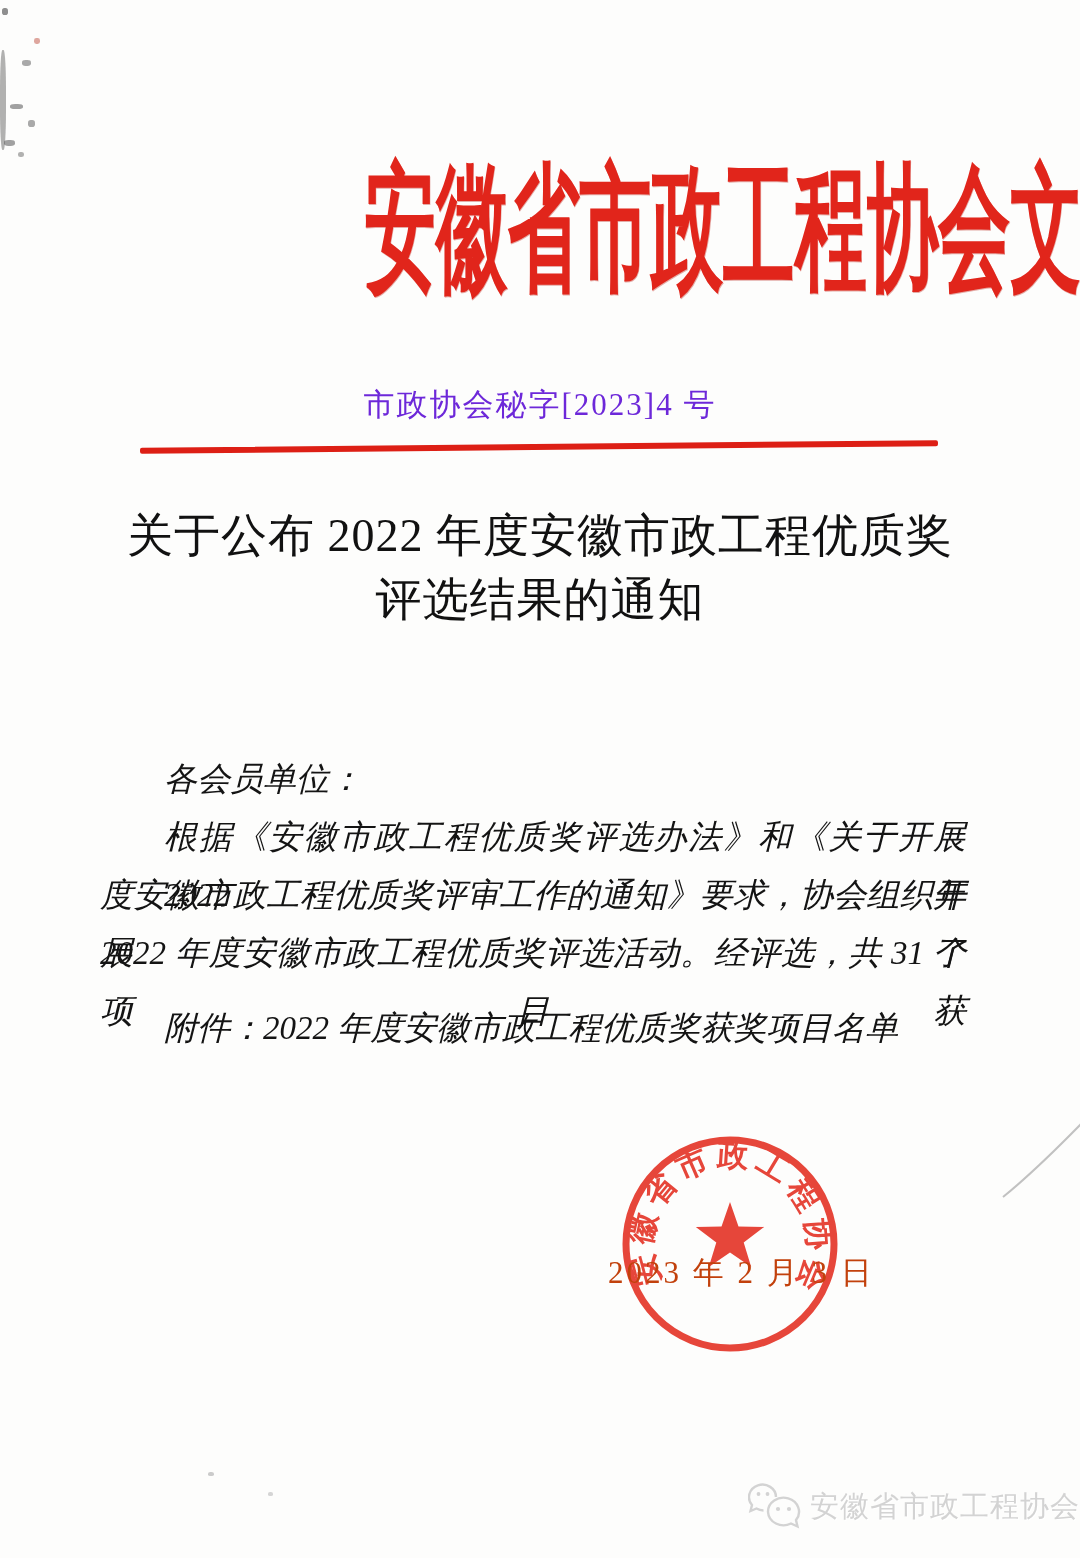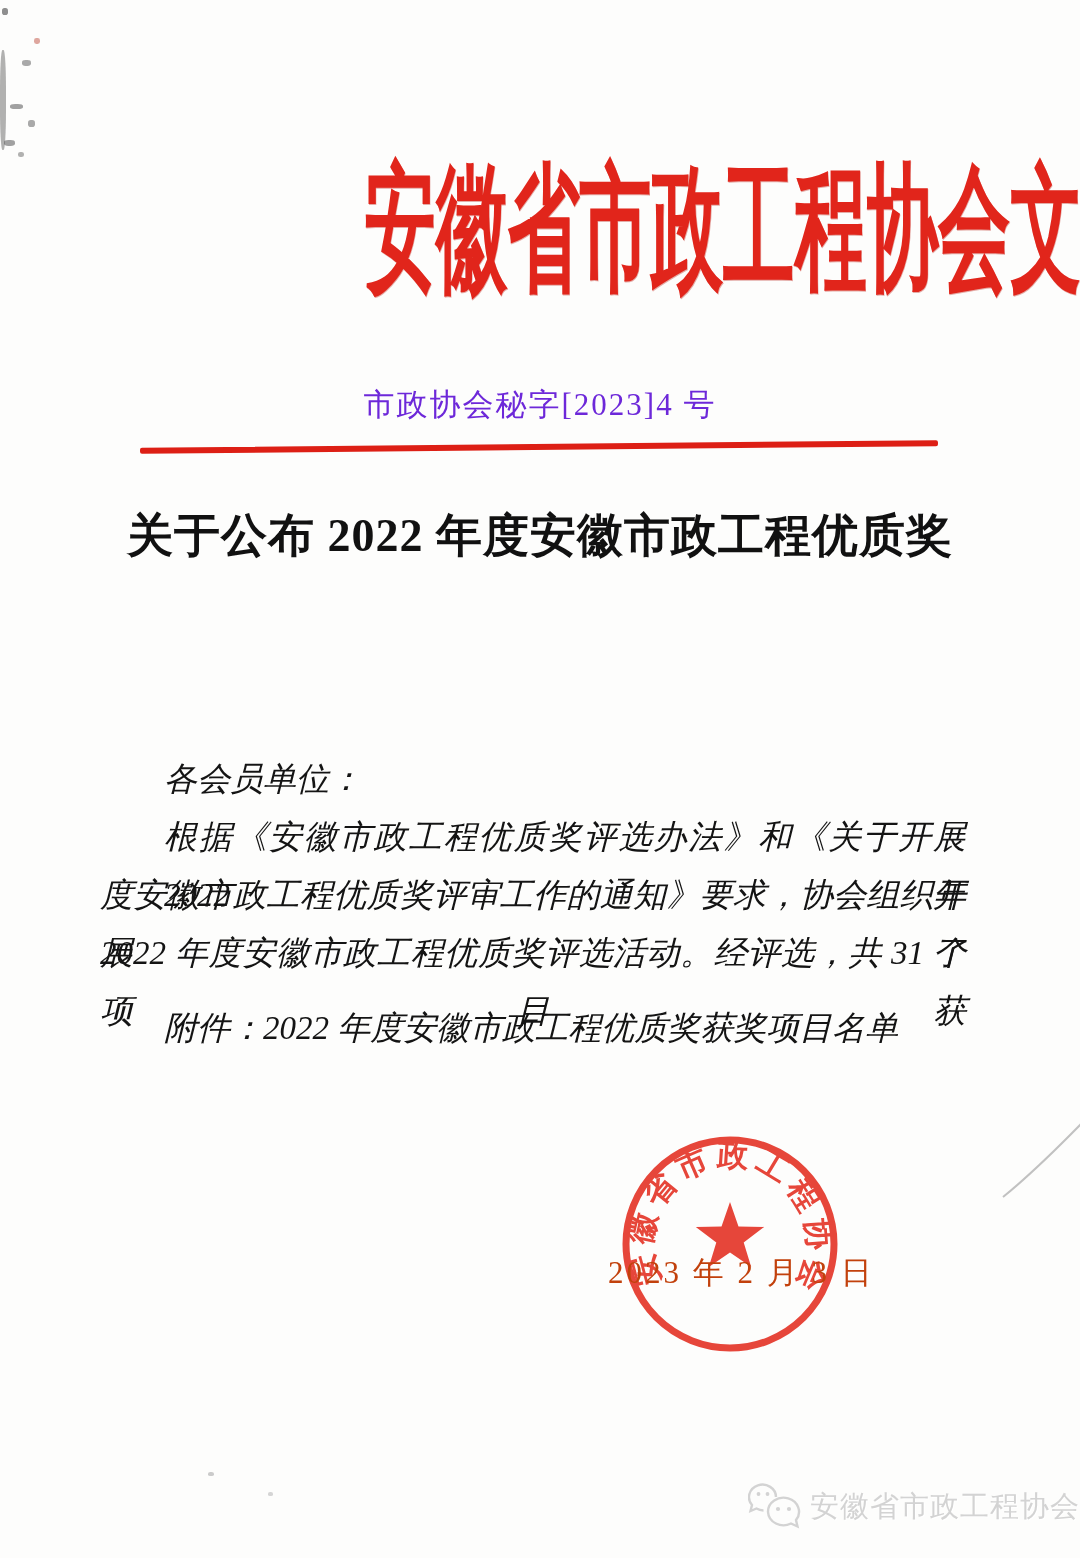--- a/index.html
+++ b/index.html
@@ -51,21 +51,21 @@
     transform: rotate(-0.55deg);
     border-radius: 2px;
   }
 
   
   .doc-title {
     position: absolute;
     top: 504px; left: 0; width: 100%;
     text-align: center;
     font-size: 46px;
-    font-weight: bold;
+    font-weight: normal;
     line-height: 64px;
     color: #111;
     letter-spacing: 1px;
   }
 
   
   .body-block {
     position: absolute;
     top: 750px; left: 100px;
     width: 866px;
@@ -156,20 +156,21 @@
   <div class="org-header">
     <span class="stretch">安徽省市政工程协会文件</span>
   </div>
 
   <div class="doc-number">市政协会秘字[2023]4 号</div>
 
   <div class="red-rule"></div>
 
   <div class="doc-title">
     <div>关于公布 2022 年度安徽市政工程优质奖</div>
+    <div>评选结果的通知</div>
   </div>
 
   <div class="body-block">
     <div class="body-line indent">各会员单位：</div>
     <div class="body-line indent justify">根据《安徽市政工程优质奖评选办法》和《关于开展 2022 年</div>
     <div class="body-line justify">度安徽市政工程优质奖评审工作的通知》要求，协会组织开展了</div>
     <div class="body-line justify">2022 年度安徽市政工程优质奖评选活动。经评选，共 31 个项目获</div>
     <div class="body-line indent attachment">附件：2022 年度安徽市政工程优质奖获奖项目名单</div>
   </div>
 

